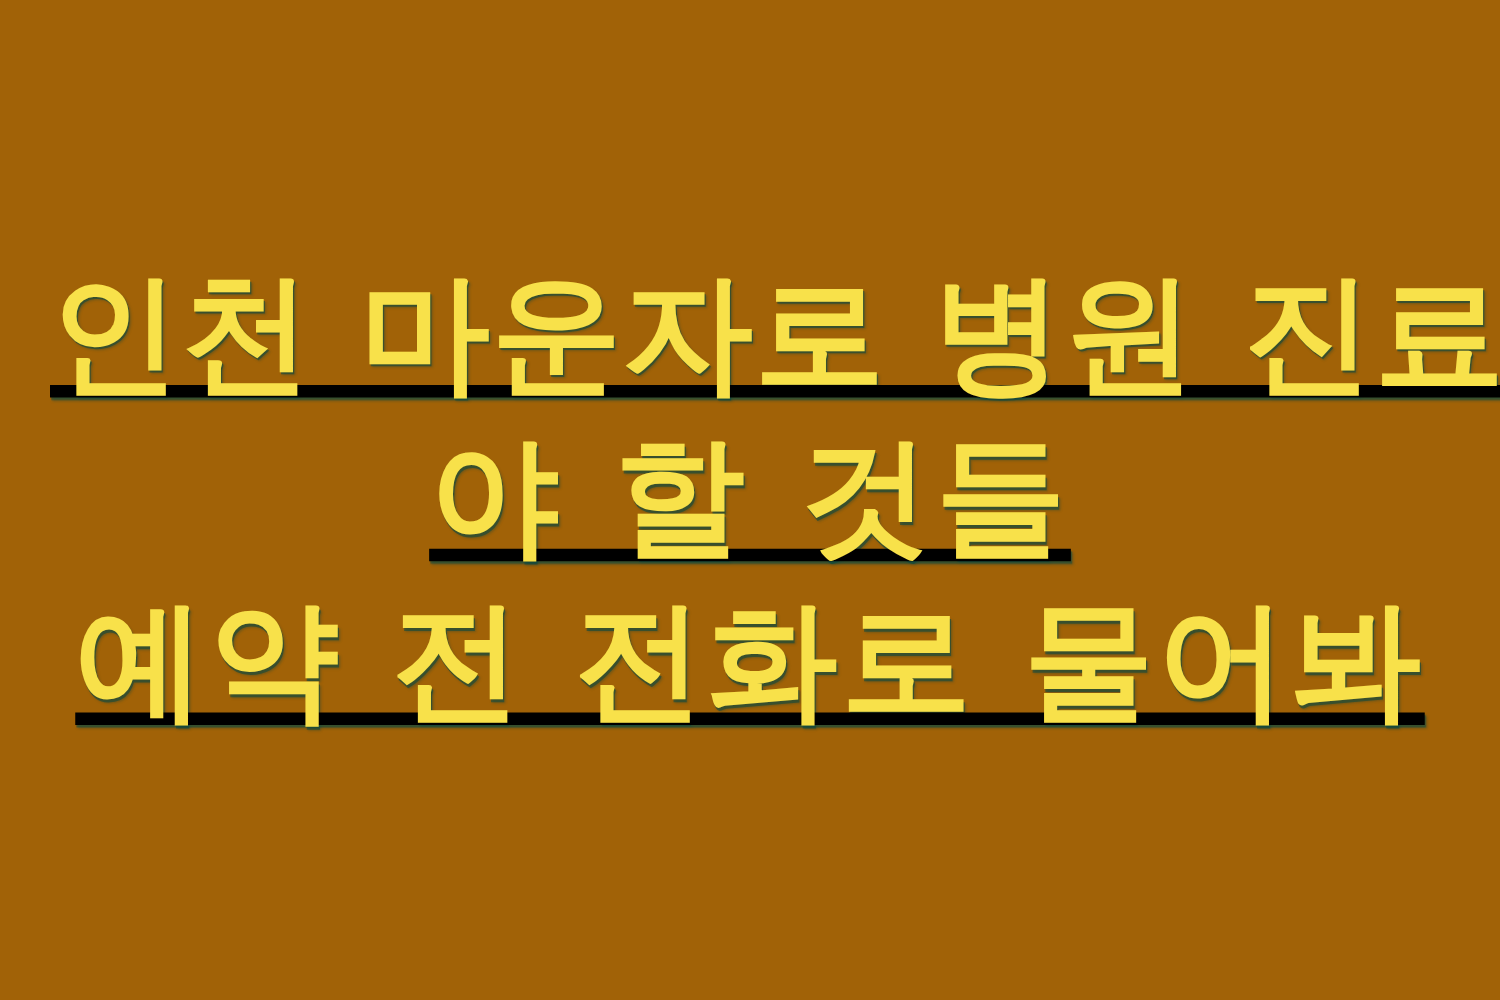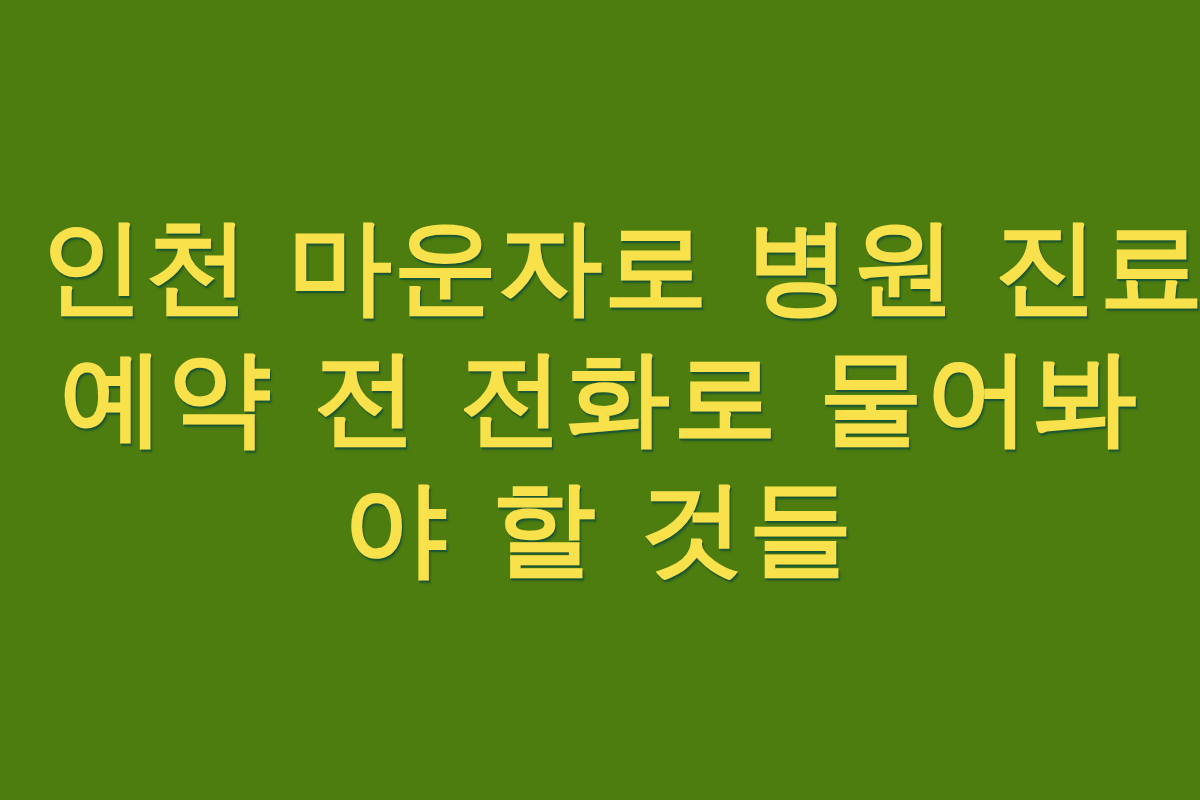--- a/index.html
+++ b/index.html
@@ -52,25 +52,25 @@
        2px 3px 2px rgba(8, 64, 59, 0.30);
   }
 
   
   .headline-line.line-2 { letter-spacing: 0.028em; }
   .headline-line.line-3 { letter-spacing: 0.040em; }
 </style>
 </head>
 <body>
 
-<div id="thumbnail-card" style="background: #4d7c0f;">
+<div id="thumbnail-card" style="background: #a16207; text-decoration: underline;">
 
   <div id="headline-block">
 
     <span class="headline-line line-1" style="color: rgb(248, 225, 74);">인천 마운자로 병원 진료</span>
 
+    <span class="headline-line line-3" style="color: rgb(248, 225, 74);">야 할 것들</span>
+
     <span class="headline-line line-2" style="color: rgb(248, 225, 74);">예약 전 전화로 물어봐</span>
-
-    <span class="headline-line line-3" style="color: rgb(248, 225, 74);">야 할 것들</span>
 
   </div>
 
 </div>
 
 </body></html>

